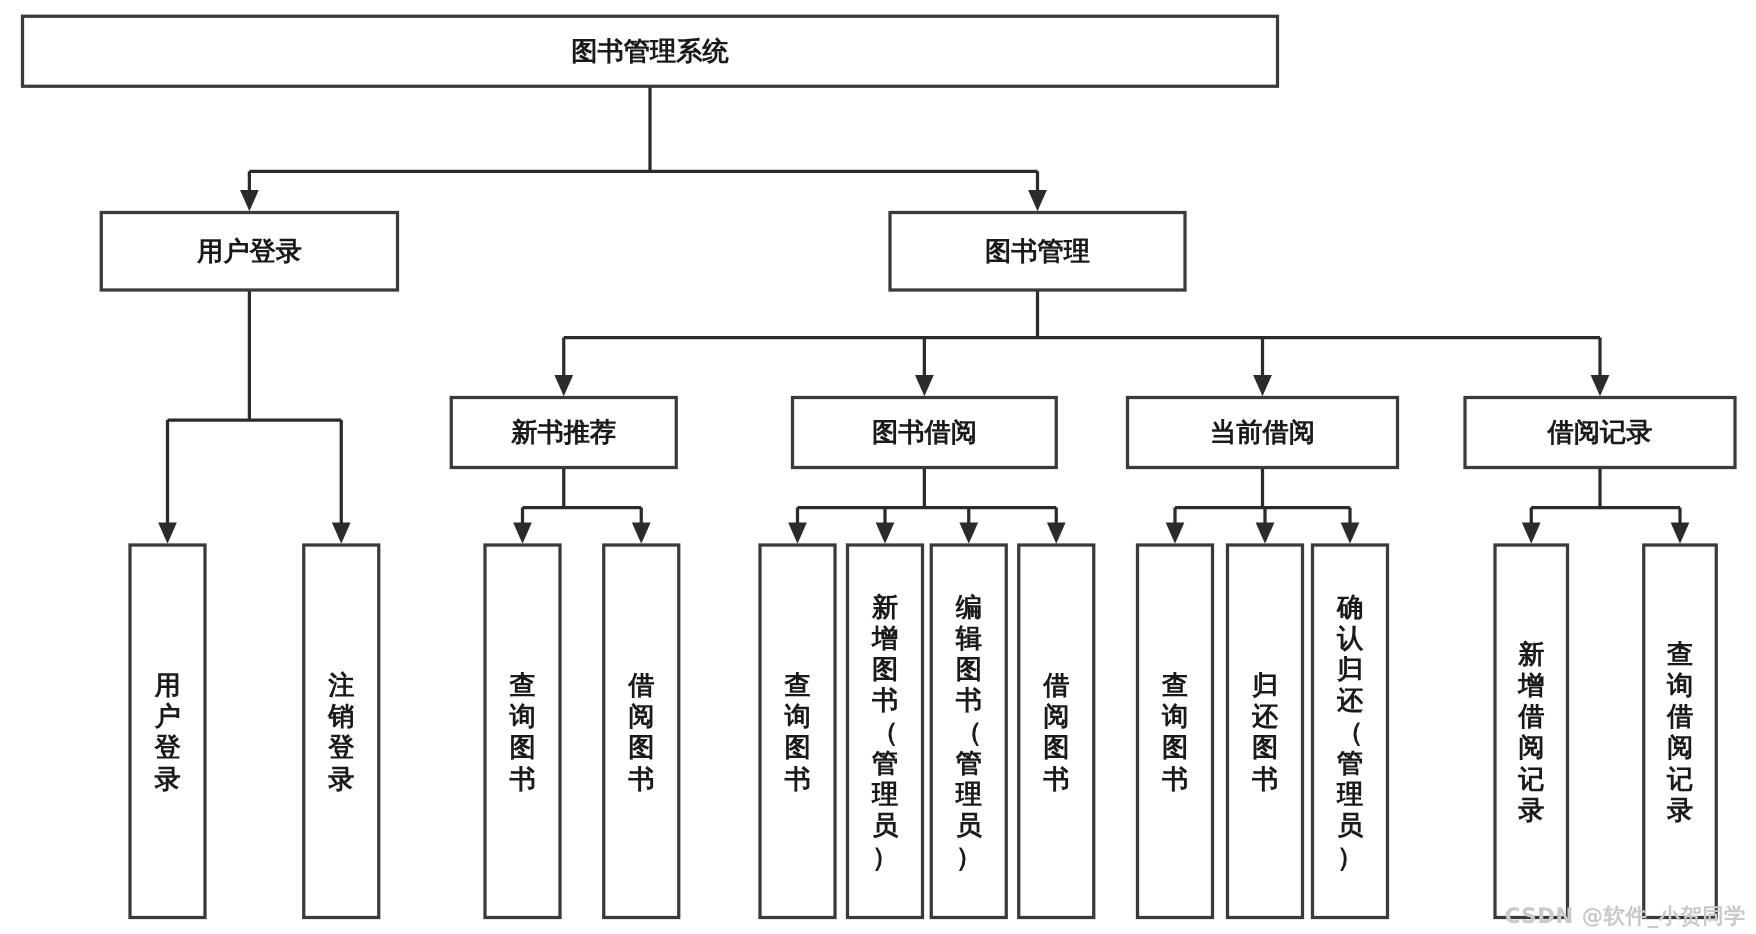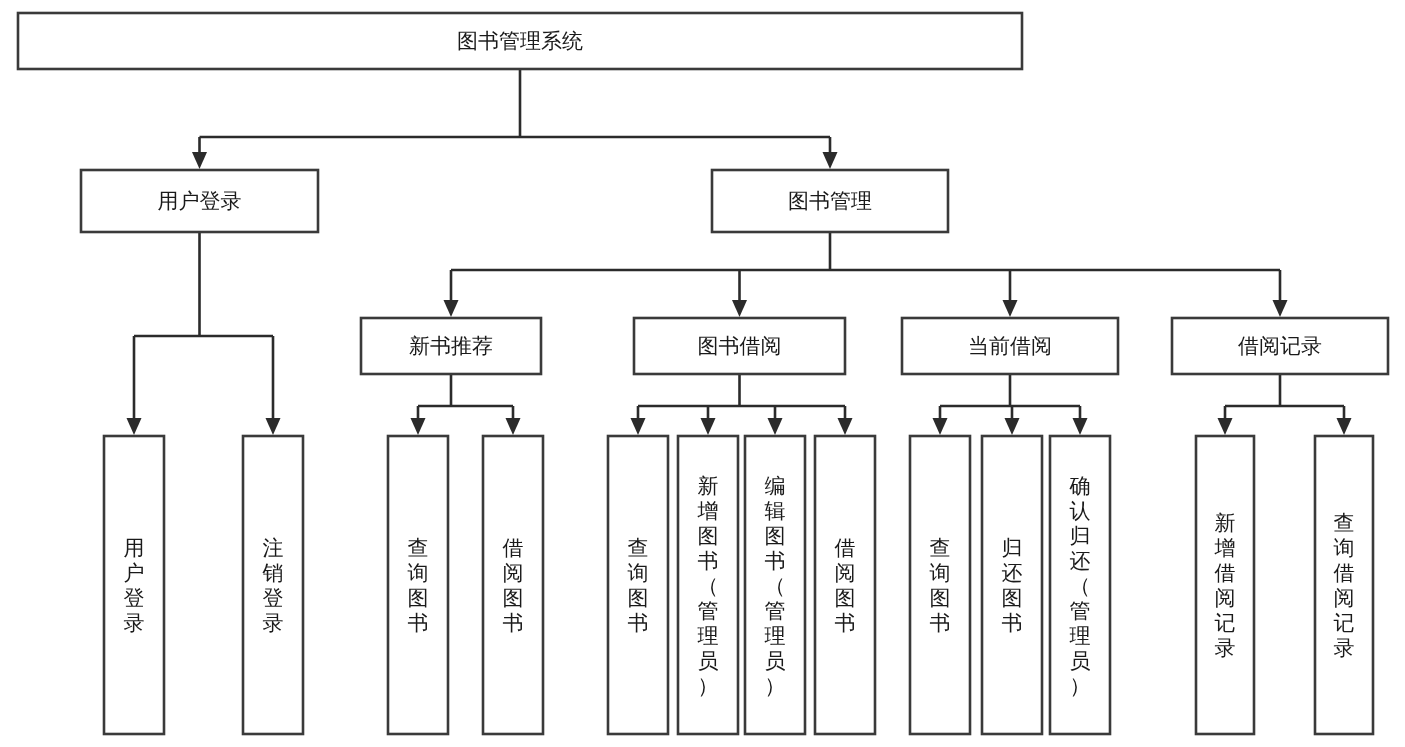--- a/index.html
+++ b/index.html
@@ -11,20 +11,21 @@
     width: 1405px;
     height: 747px;
     font-family: "DejaVu Sans", "Liberation Sans", sans-serif;
     overflow: hidden;
   }
   #diagram-root {
     position: relative;
     width: 1405px;
     height: 747px;
     background: #ffffff;
+    font-weight: bold;
   }
   svg#flow-svg {
     position: absolute;
     left: 0;
     top: 0;
     width: 1405px;
     height: 747px;
     display: block;
   }
   .node-box {
@@ -201,13 +202,14 @@
         <g>
           <rect x="1196" y="436" width="58" height="298" class="node-box"></rect>
           <text x="1225" class="node-label-v" y="530"><tspan x="1225" dy="0">新</tspan><tspan x="1225" dy="25">增</tspan><tspan x="1225" dy="25">借</tspan><tspan x="1225" dy="25">阅</tspan><tspan x="1225" dy="25">记</tspan><tspan x="1225" dy="25">录</tspan></text>
         </g>
         <g>
           <rect x="1315" y="436" width="58" height="298" class="node-box"></rect>
           <text x="1344" class="node-label-v" y="530"><tspan x="1344" dy="0">查</tspan><tspan x="1344" dy="25">询</tspan><tspan x="1344" dy="25">借</tspan><tspan x="1344" dy="25">阅</tspan><tspan x="1344" dy="25">记</tspan><tspan x="1344" dy="25">录</tspan></text>
         </g>
       </g>
   </svg>
+  <div class="watermark">CSDN @软件_小贺同学</div>
 </div>
 
 </body></html>

